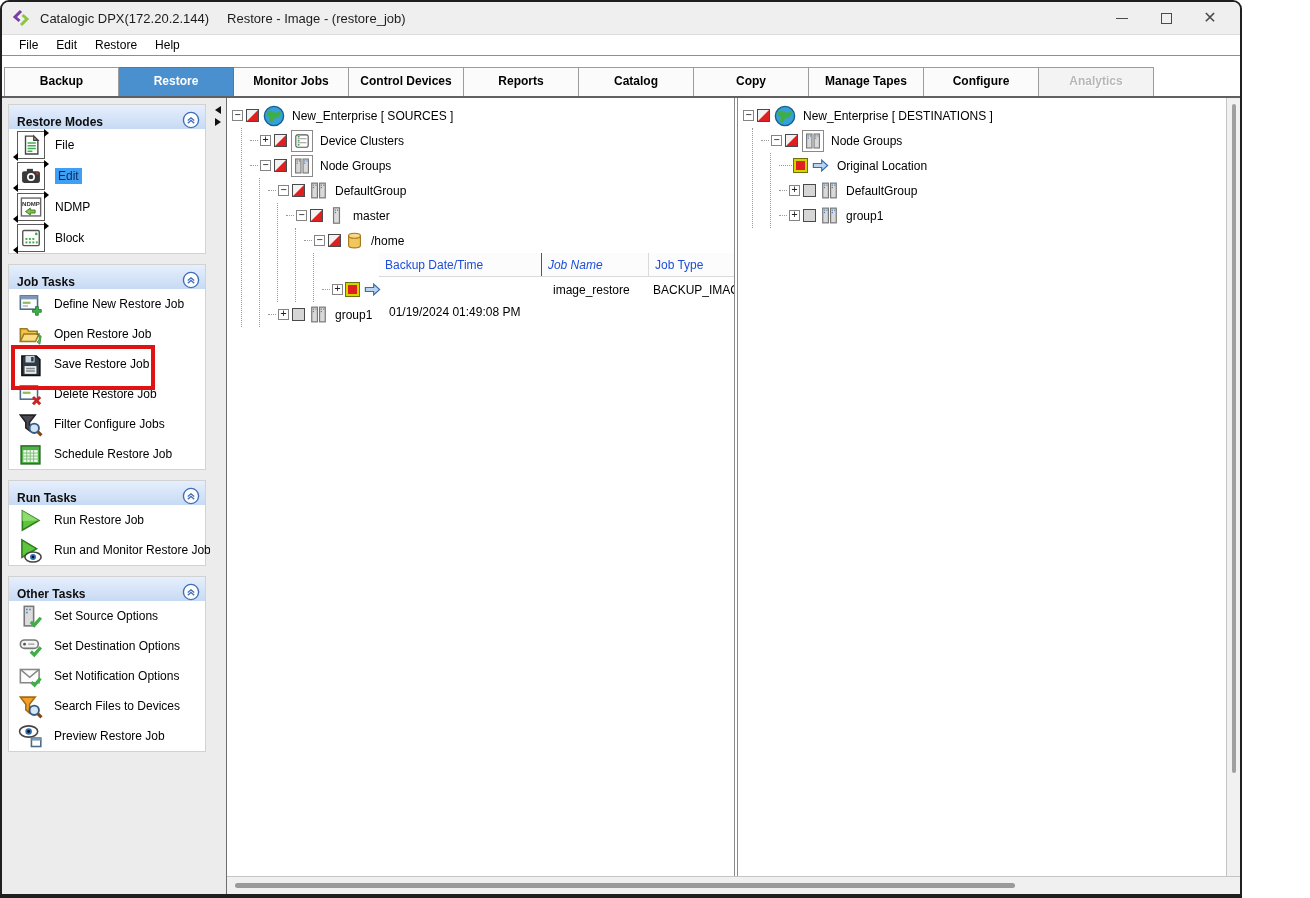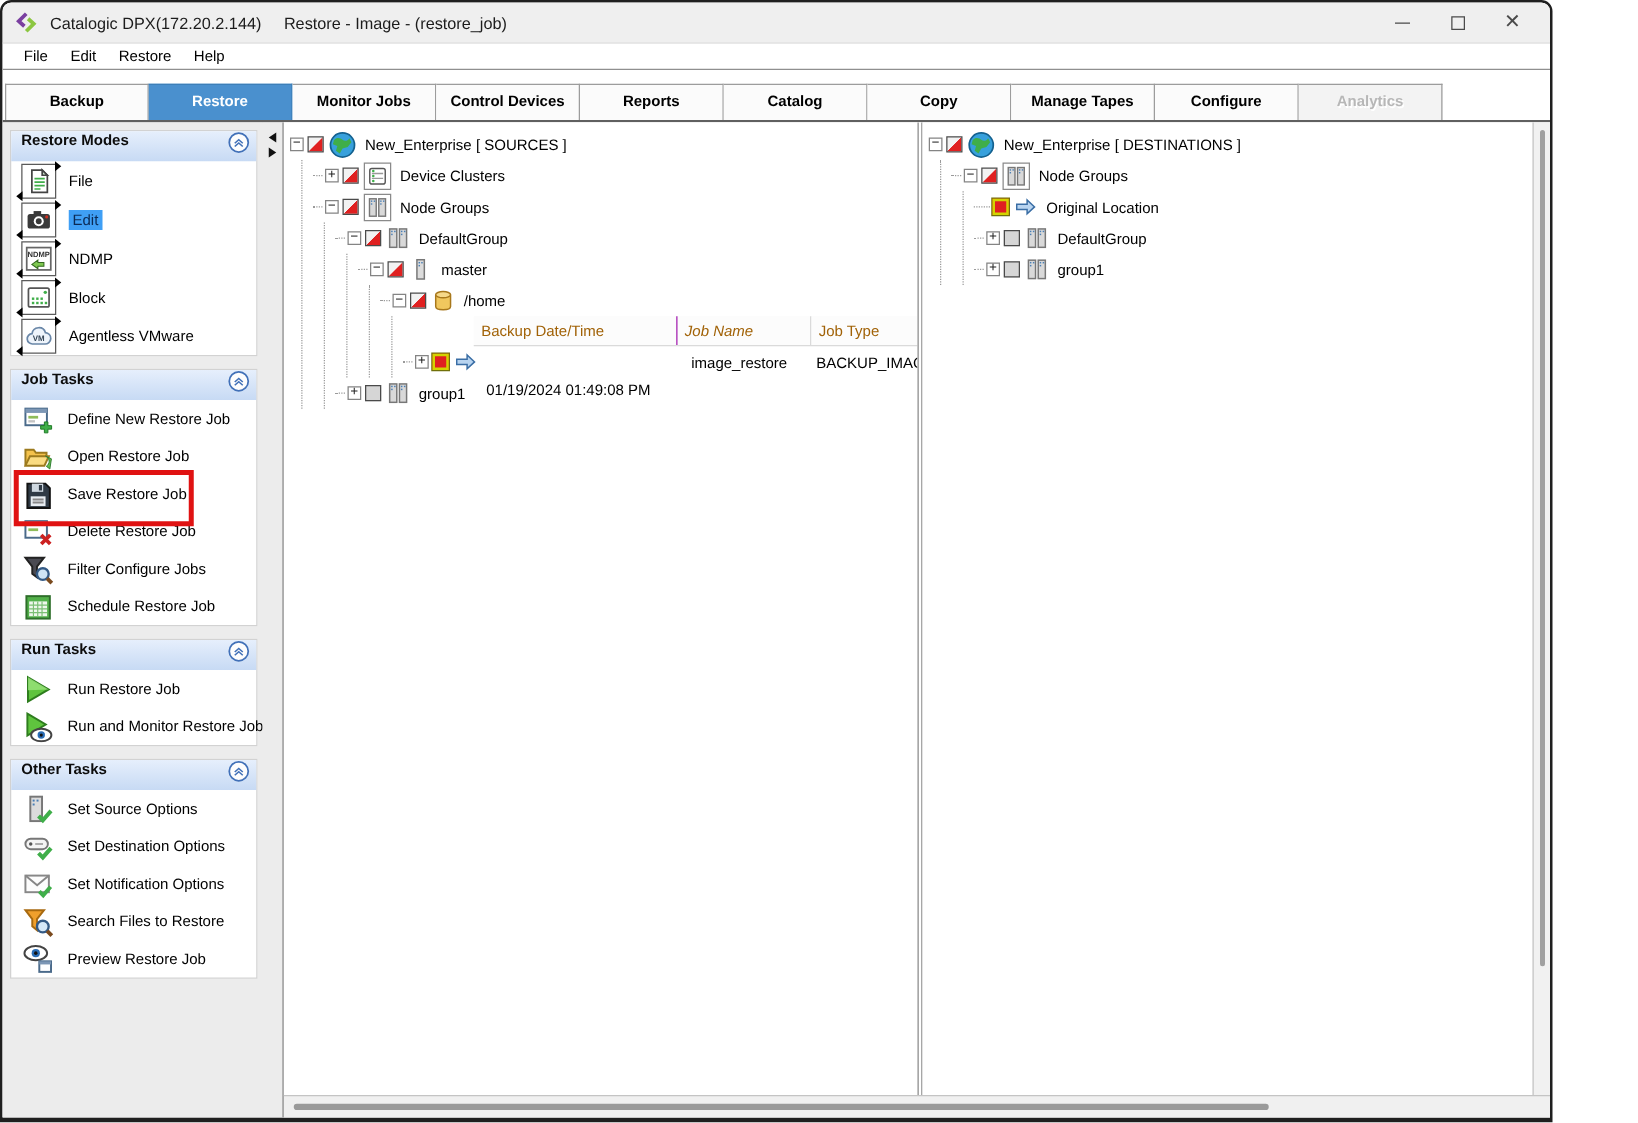--- a/index.html
+++ b/index.html
@@ -31,21 +31,21 @@
   .tab:first-child{border-left:1px solid #9c9c9c;}
   .tab.active{background:#4a90ce;color:#fff;border-color:#3d7fb8;}
   .tab.disabled{color:#b7b7b7;text-shadow:1px 1px 0 #fff;background:#f3f3f3;}
 
   
   .content{flex:1;display:flex;min-height:0;background:#ececec;}
 
   
   .sidebar{width:208px;flex:none;background:#ececec;overflow:hidden;}
   .panel{margin:6px 4px 10px 6px;background:#ffffff;border:1px solid #d2d2d2;}
-  .panel-header{height:24px;background:linear-gradient(#e6effc,#c7daf4);display:flex;align-items:flex-start;
+  .panel-header{height:24px;background:linear-gradient(#e6effc,#c7daf4);display:flex;align-items:flex-end;
                 padding:0 5px 0 8px;font-weight:bold;font-size:12px;color:#0d0d0d;}
   .chevron-btn{margin-left:auto;width:18px;height:18px;flex:none;}
   .side-item{display:flex;align-items:center;padding-left:8px;position:relative;}
   .mode-row{height:31px;}
   .task-row{height:30px;}
   .icon-btn{width:28px;height:28px;border:1px solid #5a5a5a;background:#fff;display:flex;align-items:center;
             justify-content:center;position:relative;flex:none;}
   .icon-btn::before{content:"";position:absolute;top:-3px;right:-5px;border-left:5px solid #000;
             border-top:4px solid transparent;border-bottom:4px solid transparent;}
   .icon-btn::after{content:"";position:absolute;bottom:-3px;left:-5px;border-right:5px solid #000;
@@ -87,21 +87,21 @@
   .cb-empty{background:#d6d6d6;}
   .tree-icon{width:19px;height:19px;margin-right:5px;flex:none;display:inline-flex;align-items:center;justify-content:center;}
   .tree-icon svg{width:100%;height:100%;}
   .tree-icon.framed{border:1px solid #8a8a8a;background:#fff;width:22px;height:22px;padding:1px;}
   .tree-icon.big{width:22px;height:22px;}
   .kids{margin-left:9px;padding-left:8px;border-left:1px dotted #9a9a9a;}
   .tree-label{padding:1px 2px;}
 
   
   .bk-header{display:flex;height:24px;margin-left:57px;background:#fcfcfc;border-bottom:1px solid #dadada;
-             align-items:center;font-size:12px;color:#a16207;width:372px;gap:15px;}
+             align-items:center;font-size:12px;color:#1d4ed8;width:372px;gap:15px;}
   .bk-header .bh{padding-left:6px;height:100%;display:flex;align-items:center;}
   .bh0{width:160px;}
   .bh1{width:100px;border-left:1px solid #a21caf;font-style:italic;}
   .bh2{width:112px;border-left:1px solid #dadada;}
   .bk-cols{display:flex;align-items:center;}
   .bc0{width:160px;padding-left:2px;margin-top:44px;}
   .bc1{width:100px;padding-left:6px;}
   .bc2{width:112px;padding-left:6px;}
 </style>
 </head>
@@ -203,29 +203,20 @@
                 <rect x="9" y="8" width="1.4" height="1.4" fill="#3fae49"></rect>
                 <rect x="4" y="10.5" width="1.4" height="1.4" fill="#3fae49"></rect>
                 <rect x="6.5" y="10.5" width="1.4" height="1.4" fill="#3fae49"></rect>
                 <rect x="9" y="10.5" width="1.4" height="1.4" fill="#3fae49"></rect>
                 <rect x="11.5" y="10.5" width="1.4" height="1.4" fill="#3fae49"></rect>
                 <circle cx="11.8" cy="5" r="1" fill="#3fae49"></circle>
               </svg>
             </span>
             <span class="side-label">Block</span>
           </div>
-          <div class="side-item mode-row">
-            <span class="icon-btn">
-              <svg viewBox="0 0 16 16">
-                <path d="M4.5 12.5a3 3 0 0 1-.4-6 4 4 0 0 1 7.8-.6 2.8 2.8 0 0 1-.4 6.6z" fill="#eef4fb" stroke="#6a87a8"></path>
-                <text x="8" y="10.8" font-size="4.6" text-anchor="middle" fill="#334455" font-weight="bold" font-family="Liberation Sans,sans-serif">VM</text>
-              </svg>
-            </span>
-            <span class="side-label">Agentless VMware</span>
-          </div>
         </div>
         <div class="panel">
           <div class="panel-header">
             <span>Job Tasks</span>
             <span class="chevron-btn"><svg viewBox="0 0 18 18">
                 <circle cx="9" cy="9" r="7.6" fill="#fdfdfd" stroke="#4271b8" stroke-width="1.4"></circle>
                 <path d="M5.8 9.6L9 6.8l3.2 2.8M5.8 12.2L9 9.4l3.2 2.8" fill="none" stroke="#4271b8" stroke-width="1.3"></path>
               </svg></span>
           </div>
           <div class="side-item task-row">
@@ -366,21 +357,21 @@
             <span class="side-label">Set Notification Options</span>
           </div>
           <div class="side-item task-row">
             <span class="plain-icon">
               <svg viewBox="0 0 16 16">
                 <path d="M1.5 2h9.5l-3.6 4.6v5.6L5 10.2V6.6z" fill="#f0a02c" stroke="#a86a10"></path>
                 <circle cx="10.4" cy="10.4" r="3" fill="#d5e8f8" stroke="#345a85" stroke-width="1.2"></circle>
                 <line x1="12.6" y1="12.6" x2="15" y2="15" stroke="#7a4a1e" stroke-width="2"></line>
               </svg>
             </span>
-            <span class="side-label">Search Files to Restore</span>
+            <span class="side-label">Search Files to Devices</span>
           </div>
           <div class="side-item task-row">
             <span class="plain-icon">
               <svg viewBox="0 0 16 16">
                 <ellipse cx="6.8" cy="4.8" rx="5.8" ry="3.6" fill="#fff" stroke="#444"></ellipse>
                 <circle cx="6.8" cy="4.8" r="2.1" fill="#2a6db5"></circle>
                 <circle cx="6.8" cy="4.8" r=".9" fill="#111"></circle>
                 <rect x="8.6" y="9" width="6" height="5.4" fill="#fff" stroke="#4a6a8a"></rect>
                 <rect x="8.6" y="9" width="6" height="1.6" fill="#7d97b5"></rect>
               </svg>

